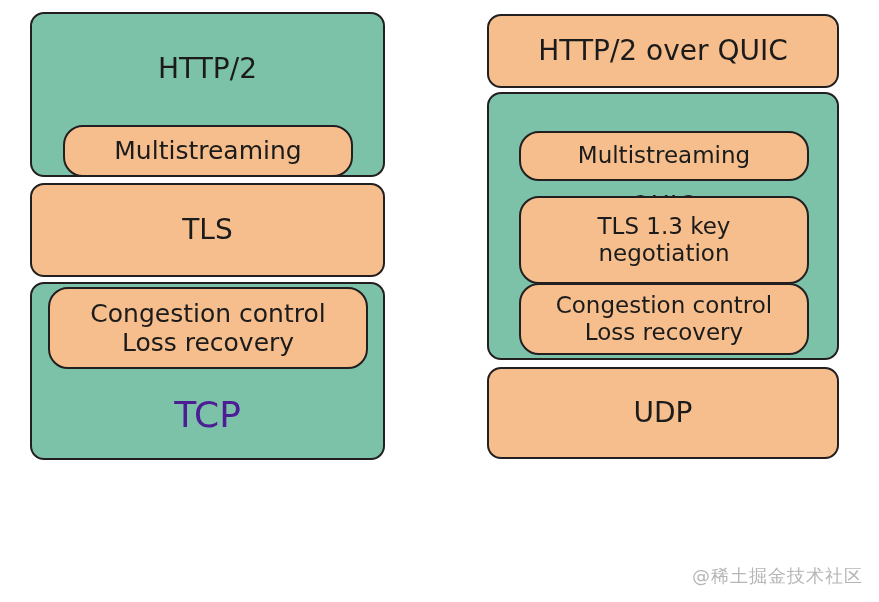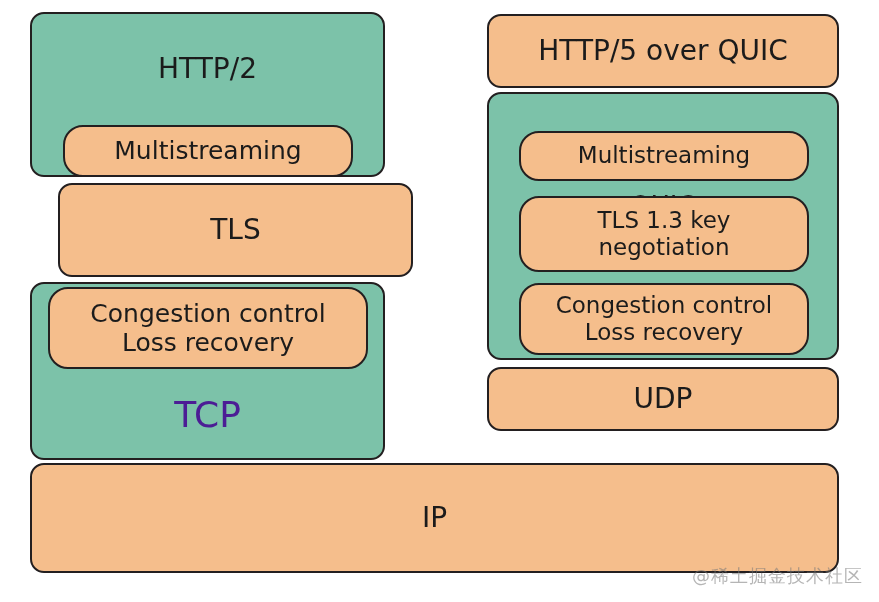--- a/index.html
+++ b/index.html
@@ -45,34 +45,34 @@
   
   .t-big   { font-size: 28px; }
   .t-mid   { font-size: 25px; }
   .t-small { font-size: 23px; }
 
   
   #left-http2      { left: 30px;  top: 12px;  width: 355px; height: 165px; padding-left: 17px; }
   #left-http2-label{ position: absolute; left: 0; right: 0; top: 38px; text-align: center; font-size: 28px; color:#1b1b1b; }
   #left-multistream{ left: 63px;  top: 125px; width: 290px; height: 52px;  }
 
-  #left-tls        { left: 30px;  top: 183px; width: 355px; height: 94px; margin-left: 28px;  }
+  #left-tls        { left: 30px;  top: 183px; width: 355px; height: 94px;  }
 
   #left-tcp        { left: 30px;  top: 282px; width: 355px; height: 178px; }
   #left-tcp-label  { position: absolute; left: 0; right: 0; bottom: 22px; text-align: center; font-size: 36px; color:#4c1d95; }
   #left-cc         { left: 48px;  top: 287px; width: 320px; height: 82px;  }
 
   
   #right-h2q       { left: 487px; top: 14px;  width: 352px; height: 74px;  }
   #right-quic      { left: 487px; top: 92px;  width: 352px; height: 268px; }
   #right-quic-label{ position: absolute; left: 0; right: 0; top: 97px; text-align: center; font-size: 26px; color:#1b1b1b; }
   #right-multistream { left: 519px; top: 131px; width: 290px; height: 50px; }
-  #right-tls13     { left: 519px; top: 196px; width: 290px; height: 76px;  }
+  #right-tls13     { left: 519px; top: 196px; width: 290px; height: 88px;  }
   #right-cc        { left: 519px; top: 283px; width: 290px; height: 72px;  }
-  #right-udp       { left: 487px; top: 367px; width: 352px; height: 64px;  }
+  #right-udp       { left: 487px; top: 367px; width: 352px; height: 92px;  }
 
   
   #ip-bar          { left: 30px;  top: 463px; width: 809px; height: 110px; }
 
   
   #watermark {
     position: absolute;
     right: 16px;
     bottom: 14px;
     font-size: 18px;
@@ -96,33 +96,32 @@
 
   <div class="box orange t-big" id="left-tls">TLS</div>
 
   <div class="box green" id="left-tcp">
     <span id="left-tcp-label">TCP</span>
   </div>
 
   <div class="box orange inner t-mid" id="left-cc">Congestion control
 Loss recovery</div>
 
-  <div class="box orange t-big" id="right-h2q">HTTP/5 over QUIC</div>
+  <div class="box orange t-big" id="right-h2q">HTTP/2 over QUIC</div>
 
   <div class="box green" id="right-quic">
     <span id="right-quic-label">QUIC</span>
   </div>
 
   <div class="box orange inner t-small" id="right-multistream">Multistreaming</div>
 
   <div class="box orange inner t-small" id="right-tls13">TLS 1.3 key
 negotiation</div>
 
   <div class="box orange inner t-small" id="right-cc">Congestion control
 Loss recovery</div>
 
   <div class="box orange t-big" id="right-udp">UDP</div>
 
-  <div class="box orange t-big" id="ip-bar">IP</div>
 
   <div id="watermark">@稀土掘金技术社区</div>
 
 </div>
 
 </body></html>

